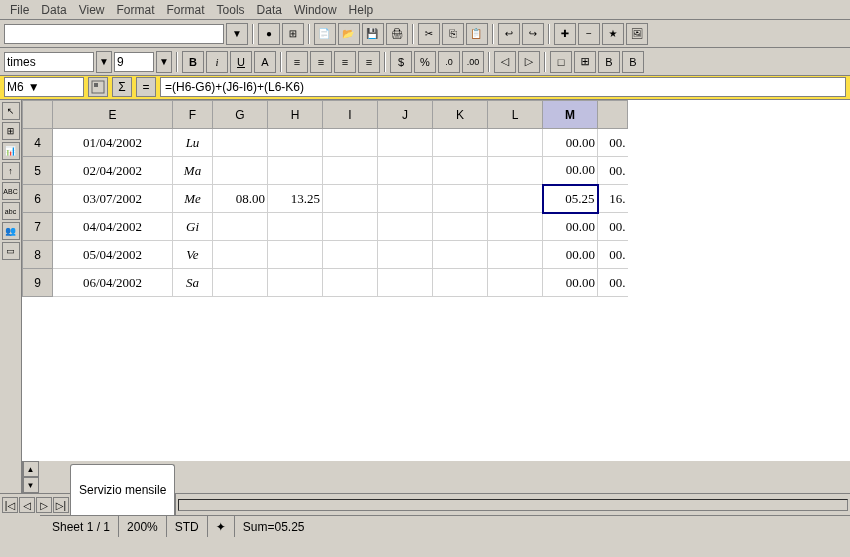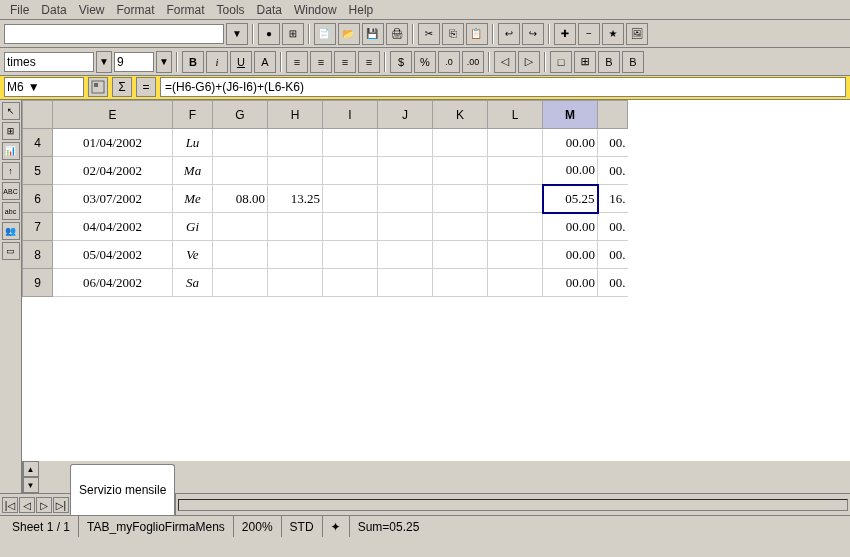--- a/index.html
+++ b/index.html
@@ -261,20 +261,21 @@
     
     #status-bar {
       height: 22px;
       background: #d4d0c8;
       border-top: 1px solid #808080;
       display: flex;
       align-items: center;
       padding: 0 4px;
       font-size: 12px;
       gap: 0;
+      margin-left: 40px;
     }
     .status-section {
       padding: 1px 8px;
       border-right: 1px solid #808080;
       height: 100%;
       display: flex;
       align-items: center;
     }
     .status-section:last-child { border-right: none; }
     .sheet-tab {
@@ -584,18 +585,17 @@
     <div class="tab-nav">▷|</div>
     <div class="sheet-tab active">Servizio mensile</div>
   </div>
   <div class="h-scroll">
     <div class="h-scrollbar-track"></div>
   </div>
 </div>
 
 <div id="status-bar">
   <div class="status-section">Sheet 1 / 1</div>
-  <div class="status-section">TAB_myFoglioFirmaMens</div>
   <div class="status-section">200%</div>
   <div class="status-section">STD</div>
   <div class="status-section">✦</div>
   <div class="status-section">Sum=05.25</div>
 </div>
 
 </body></html>

